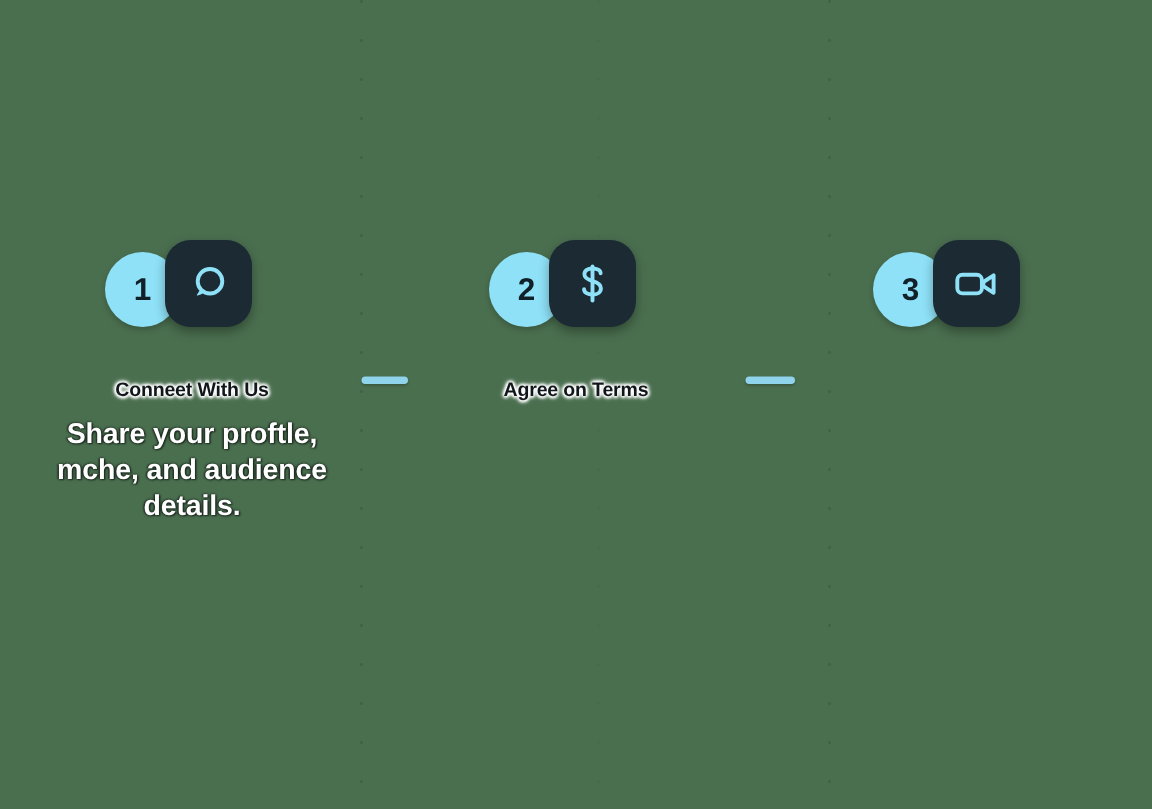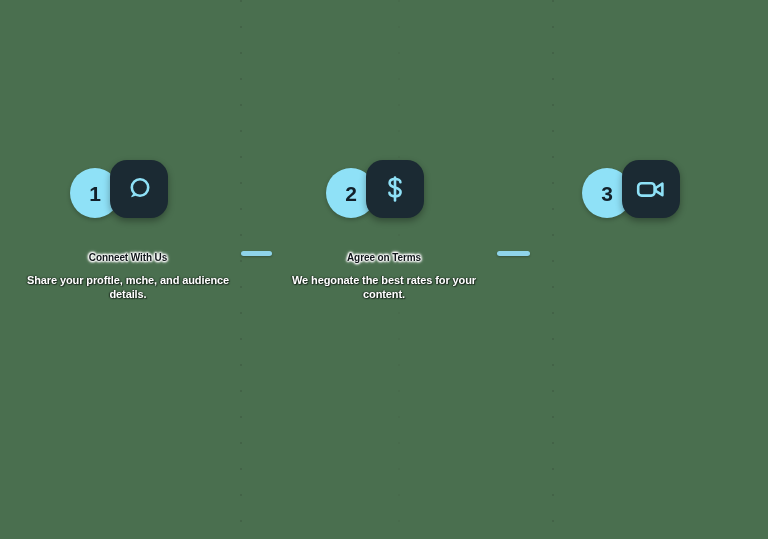--- a/index.html
+++ b/index.html
@@ -87,35 +87,35 @@
     background: #1b2a33;
     display: flex;
     align-items: center;
     justify-content: center;
     box-shadow: 0 3px 7px rgba(0,0,0,0.33);
   }
   .icon-tile svg { display: block; }
 
   .step-title {
     margin-top: 30px;
-    font-size: 10px;
+    font-size: 13px;
     font-weight: bold;
     color: #10161a;
     letter-spacing: -0.1px;
     text-align: center;
     text-shadow:
       0 0 3px #ffffff, 0 0 3px #ffffff, 0 0 4px #ffffff,
       1px 0 2px #ffffff, -1px 0 2px #ffffff,
       0 1px 2px #ffffff, 0 -1px 2px #ffffff;
   }
 
   .step-desc {
     margin-top: 11px;
     width: 216px;
-    font-size: 11px;
+    font-size: 19px;
     font-weight: bold;
     line-height: 1.26;
     color: #ffffff;
     text-align: center;
     letter-spacing: -0.1px;
     text-shadow:
       0 0 2px rgba(15,22,18,0.85),
       1px 1px 1px rgba(15,22,18,0.6),
       -1px 0 1px rgba(15,22,18,0.5);
   }
@@ -161,21 +161,20 @@
     <div class="badge-cluster">
       <div class="num-circle">2</div>
       <div class="icon-tile">
         <svg width="30" height="30" viewBox="0 0 30 30" fill="none">
           <path d="M15 3.6 V 26.4" stroke="#8fe1f7" stroke-width="2.6" stroke-linecap="round"></path>
           <path d="M20.4 8.2 C 20.4 6.2 18.1 5.0 15.0 5.0 C 11.9 5.0 9.6 6.3 9.6 8.9 C 9.6 11.6 12.2 12.6 15.0 13.4 C 17.8 14.2 20.6 15.2 20.6 18.1 C 20.6 20.9 18.2 22.4 15.0 22.4 C 11.8 22.4 9.4 21.1 9.4 18.8" stroke="#8fe1f7" stroke-width="2.6" stroke-linecap="round" fill="none"></path>
         </svg>
       </div>
     </div>
     <div class="step-title">Agree on Terms</div>
-    <div class="step-desc">We hegonate the best rates for your content.</div>
   </div>
 
   <div class="step">
     <div class="badge-cluster">
       <div class="num-circle">3</div>
       <div class="icon-tile">
         <svg width="32" height="30" viewBox="0 0 32 30" fill="none">
           <rect x="3.2" y="9.2" width="16.4" height="12.4" rx="3.4" stroke="#8fe1f7" stroke-width="2.6" fill="none"></rect>
           <path d="M20.6 14.0 L 27.4 9.6 V 21.2 L 20.6 16.8 Z" stroke="#8fe1f7" stroke-width="2.6" stroke-linejoin="round" fill="none"></path>
         </svg>

